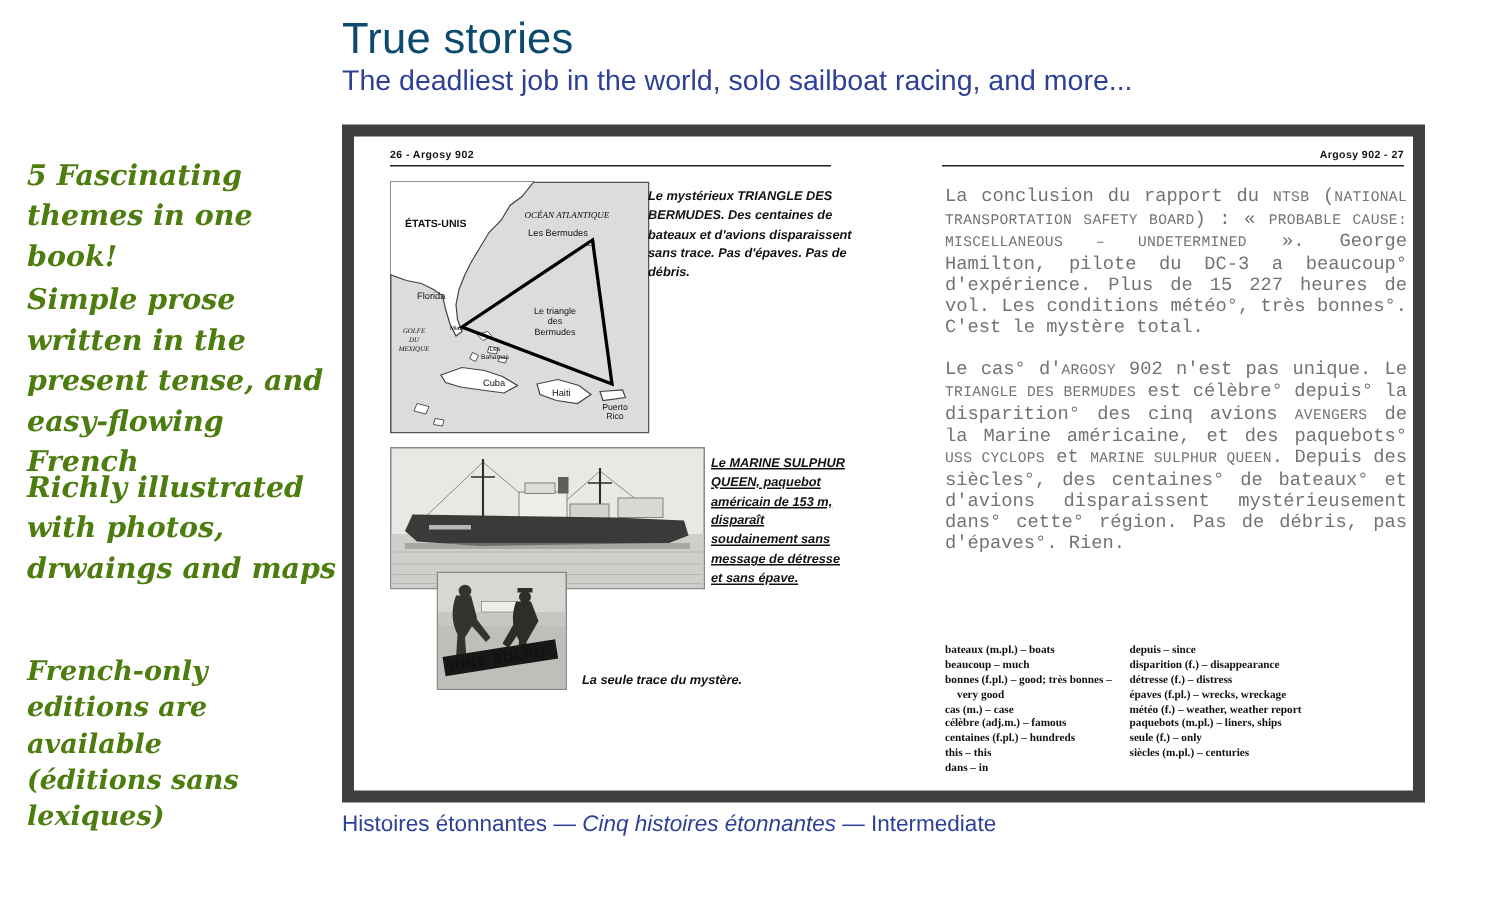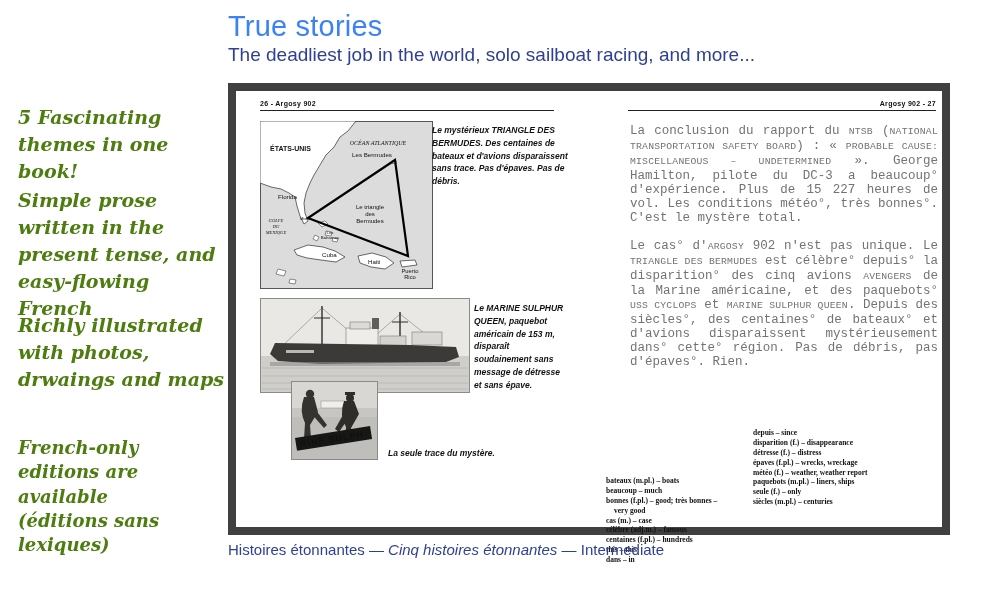--- a/index.html
+++ b/index.html
@@ -3,21 +3,21 @@
 <meta charset="utf-8">
 <style>
   html,body { margin:0; padding:0; }
   body {
     width:1000px; height:607px; position:relative; background:#ffffff;
     font-family:"Liberation Sans", sans-serif; overflow:hidden;
   }
   
   .title {
     position:absolute; left:228px; top:10px;
-    font-size:29px; color:#3b82f6; letter-spacing:.2px;
+    font-size:29px; color:#0c4a6e; letter-spacing:.2px;
   }
   .subtitle {
     position:absolute; left:228px; top:44px;
     font-size:19px; color:#2e3f96;
   }
   
   .sidebar-item {
     position:absolute; left:18px; width:212px;
     font-family:"DejaVu Serif", serif; font-weight:bold; font-style:italic;
     color:#4d7c0f; font-size:19px; line-height:1.42;
@@ -38,37 +38,37 @@
   .pg-header.lft { left:24px;  width:294px; text-align:left; }
   .pg-header.rgt { left:392px; width:308px; text-align:right; }
   
   .map-img   { position:absolute; left:24px;  top:30px;  width:173px; height:168px; }
   .cap {
     position:absolute; font-size:8.5px; font-weight:bold; font-style:italic;
     line-height:1.5; color:#111;
   }
   .map-cap   { left:196px; top:33px;  width:138px; }
   .ship-img  { position:absolute; left:24px;  top:207px; width:210px; height:95px; }
-  .ship-cap  { left:238px; top:211px; width:94px; }
+  .ship-cap  { left:238px; top:211px; width:94px;text-decoration:underline; }
   .small-img { position:absolute; left:55px;  top:290px; width:87px;  height:79px; z-index:2; }
   .small-cap { left:152px; top:356px; width:150px; }
   
   .body-text {
     position:absolute; left:394px; top:33px; width:308px;
     font-family:Liberation Mono, monospace; font-size:12.5px; line-height:14px;
     text-align:justify; color:#737373;
   }
   .body-text p { margin:0 0 14px 0; }
   .sc { font-size:.78em; letter-spacing:.2px; }
   .glossary {
     position:absolute; top:337px;
     font-family:"Liberation Serif", serif; font-size:7.5px; font-weight:bold;
     line-height:1.32; color:#111;
   }
-  .gl-left  { left:370px; width:125px;margin-top:48px; }
+  .gl-left  { left:394px; width:125px; }
   .gl-right { left:517px; width:165px; }
   .glossary .entry { padding-left:8px; text-indent:-8px; }
   
   .footer {
     position:absolute; left:228px; top:541px; width:712px; text-align:left;
     font-size:15px; color:#2e3f96;
   }
   .footer .it { font-style:italic; }
   
   svg text { font-family:"Liberation Sans", sans-serif; fill:#111; }

